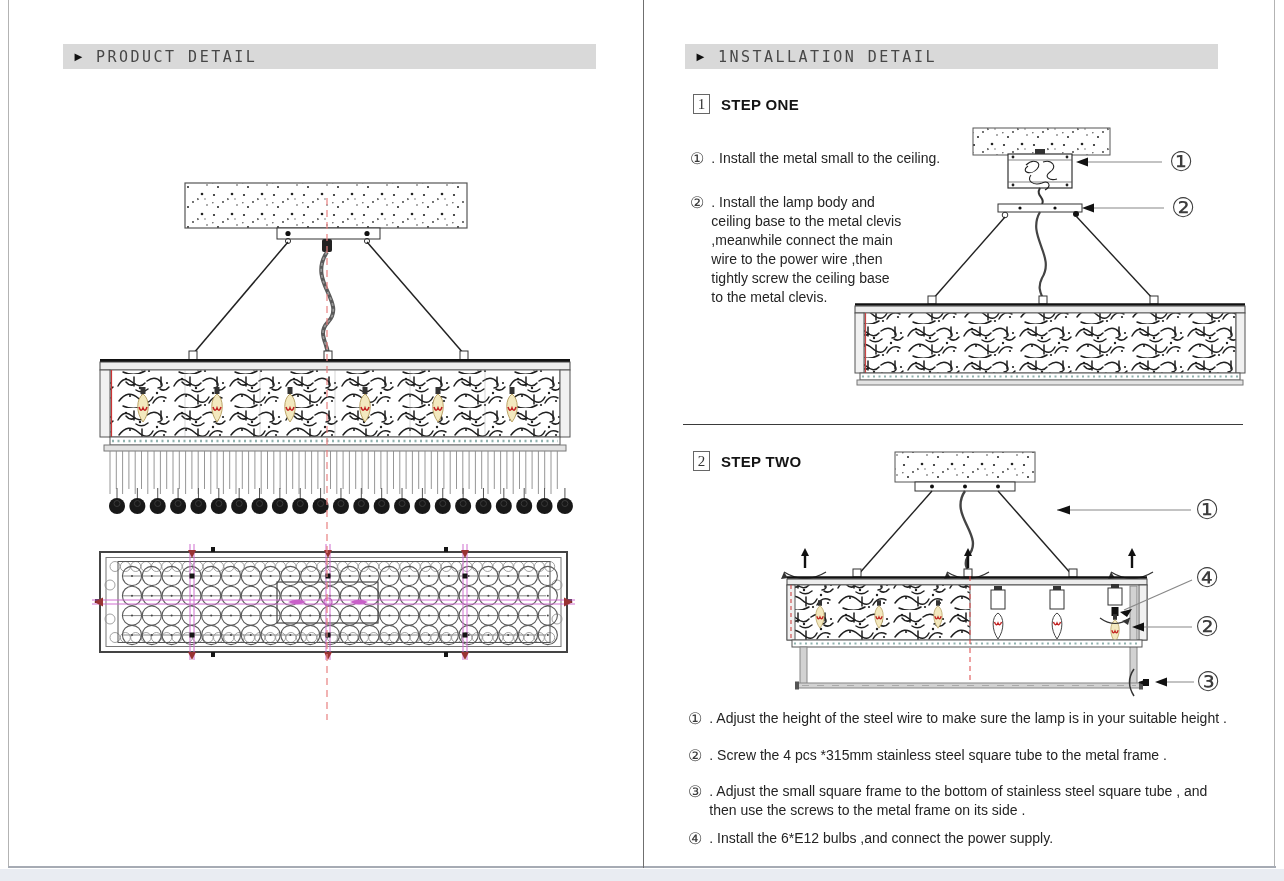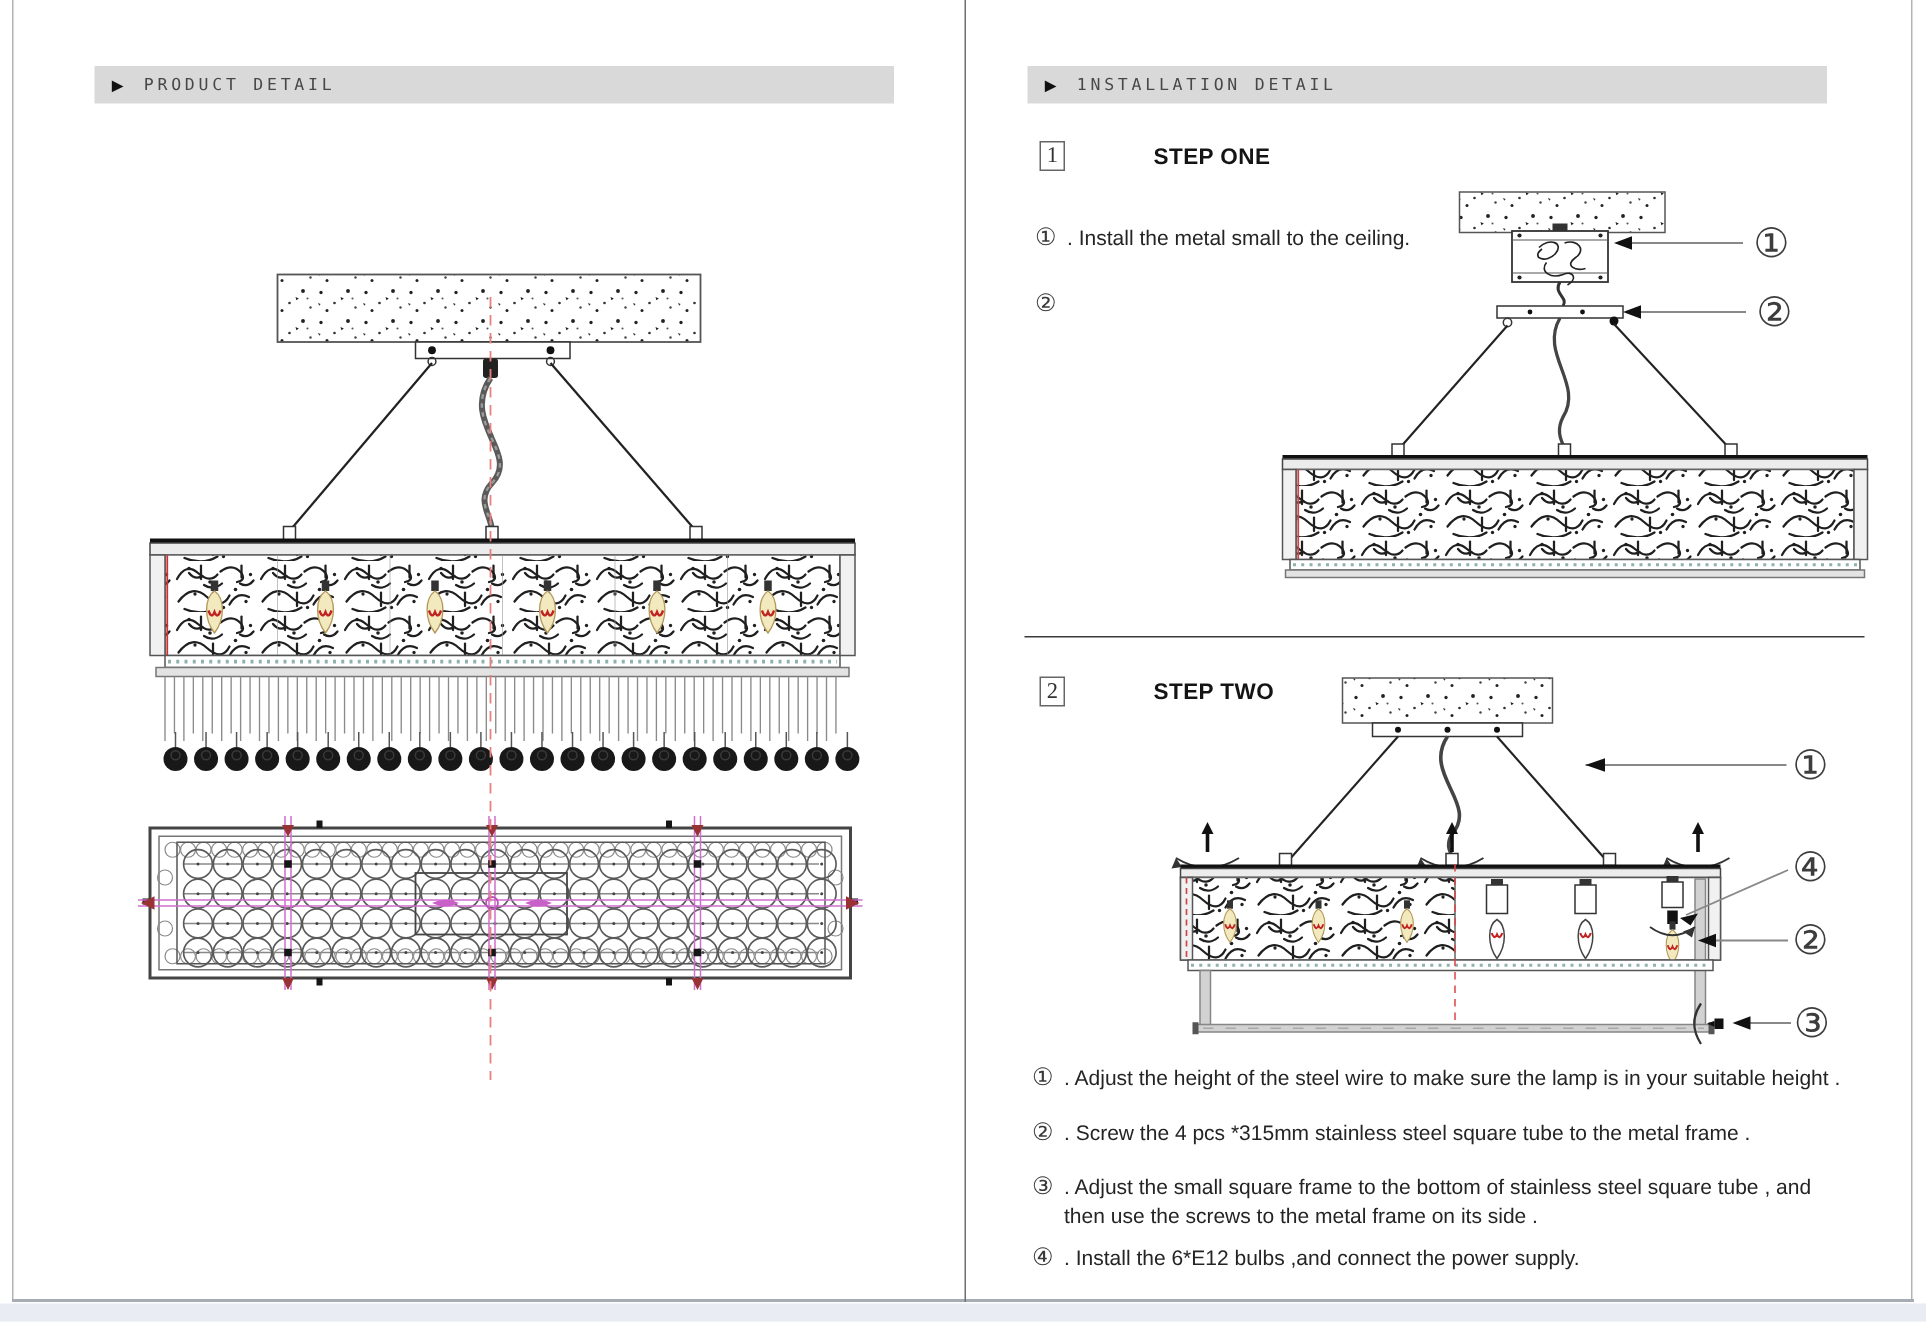--- a/index.html
+++ b/index.html
@@ -6,26 +6,26 @@
   .page{position:relative;width:1284px;height:881px;background:#ffffff;overflow:hidden;}
   .edge{position:absolute;}
   .edge-left{left:8px;top:0;height:868px;border-left:1.5px solid #b3b3b3;}
   .edge-right{left:1274px;top:0;height:868px;border-left:1.5px solid #b3b3b3;}
   .edge-bottom{left:8px;top:866px;width:1268px;border-top:2px solid #a6abb4;}
   .bottom-strip{position:absolute;left:0;top:869px;width:1284px;height:12px;background:#e9ecf2;}
   .panel-divider{position:absolute;left:643px;top:0;height:868px;border-left:1.5px solid #6f6f6f;}
 
   .sec-header{position:absolute;height:25px;background:#d9d9d9;display:flex;align-items:center;padding-left:9px;box-sizing:border-box;}
   .tri{font-size:13px;color:#111;margin-right:11px;line-height:1;}
-  .sec-title{font-family:"DejaVu Sans Mono",monospace;font-size:11px;letter-spacing:2.5px;color:#474747;}
+  .sec-title{font-family:"DejaVu Sans Mono",monospace;font-size:15px;letter-spacing:2.5px;color:#474747;}
 
   .step-label{position:absolute;display:flex;align-items:center;gap:11px;}
   .numbox{width:17px;height:20px;border:1.5px solid #666;color:#333;font-family:"Liberation Serif",serif;
           font-size:15px;display:flex;align-items:center;justify-content:center;box-sizing:border-box;}
-  .step-title{font-size:15px;font-weight:700;color:#141414;letter-spacing:.3px;margin-left:48px;}
+  .step-title{font-size:15px;font-weight:700;color:#141414;letter-spacing:.3px;}
 
   .instr{position:absolute;display:flex;gap:7px;color:#242424;font-size:14px;line-height:19px;}
   .instr .g{font-size:16px;color:#3a3a3a;line-height:19px;flex:0 0 auto;}
   .instr .t{white-space:pre-line;}
 
   .hdiv{position:absolute;border-top:1.5px solid #3a3a3a;}
   .absvg{position:absolute;}
 </style>
 </head>
 <body>
@@ -620,20 +620,26 @@
       <span class="numbox">1</span>
       <span class="step-title">STEP ONE</span>
     </div>
 
     <div class="instr" style="left:690px;top:149px;width:300px;">
       <span class="g">①</span>
       <span class="t">. Install the metal small to the ceiling.</span>
     </div>
     <div class="instr" style="left:690px;top:193px;width:300px;">
       <span class="g">②</span>
+      <span class="t">. Install the lamp body and
+ceiling base to the metal clevis
+,meanwhile connect the main
+wire to the power wire ,then
+tightly screw the ceiling base
+to the metal clevis.</span>
     </div>
 
     <svg class="absvg" style="left:850px;top:120px;" width="420" height="270" viewBox="0 0 420 270">
       <g>
         <rect x="123" y="8" width="137" height="27" fill="url(#speckle)" stroke="#555"></rect>
       </g>
       <g>
         <rect x="185" y="29" width="10" height="5" fill="#333"></rect>
         <rect x="158" y="34" width="64" height="34" fill="#fff" stroke="#333" stroke-width="1.2"></rect>
         <line x1="158" y1="40" x2="222" y2="40" stroke="#555" stroke-width="0.7"></line>

